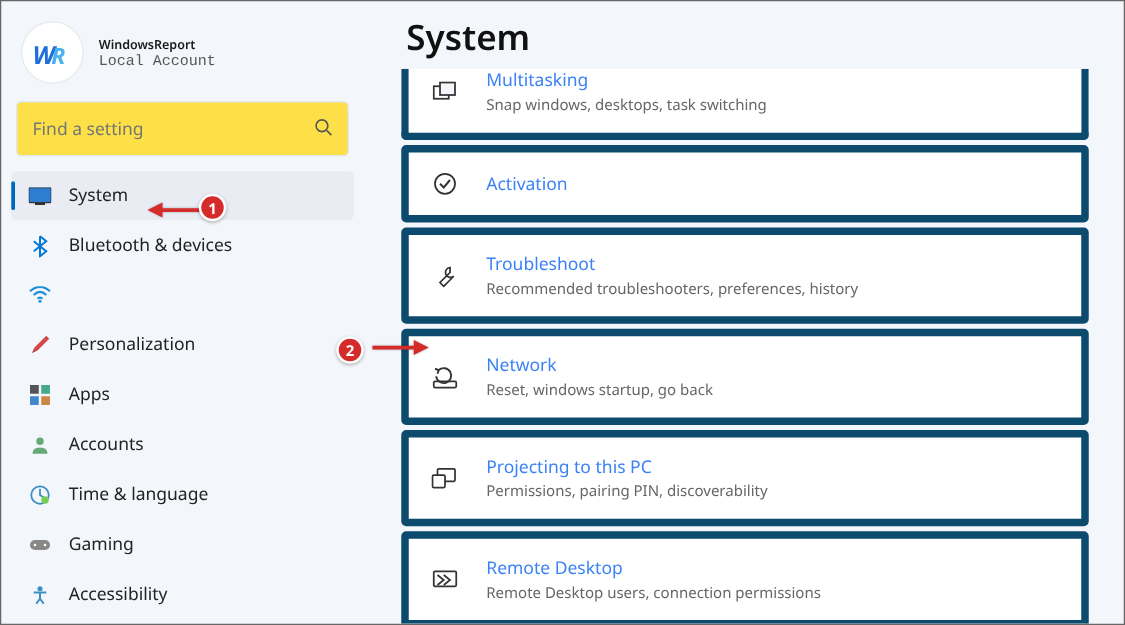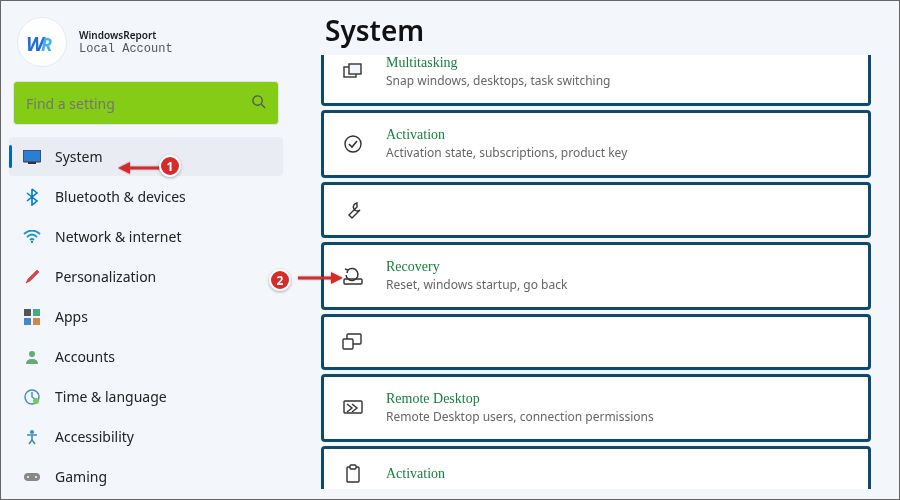--- a/index.html
+++ b/index.html
@@ -5,39 +5,39 @@
     * { margin:0; padding:0; box-sizing:border-box; font-family:"Segoe UI", system-ui, sans-serif; }
     body { width:900px; height:500px; background:#f3f6fb; border:1px solid #666; overflow:hidden; }
     .app { display:flex; width:100%; height:100%; }
     .sidebar { width:290px; padding:10px 8px; }
     .profile { display:flex; align-items:center; gap:12px; padding:6px 8px 14px; }
     .avatar { width:50px; height:50px; border-radius:50%; background:#fff; display:flex; align-items:center; justify-content:center; border:1px solid #e5e9f0; }
     .avatar svg { width:36px; height:36px; }
     .name { font-size:10px; font-weight:600; color:#1a1a1a; }
     .acct-type { font-size:12px; color:#555;font-family:Liberation Mono, monospace; }
 
-    .search-row { background:#84cc16; border:1px solid #e0e3e8; border-radius:4px; padding:10px 12px; display:flex; align-items:center; justify-content:space-between; margin:0 4px 12px; }
+    .search-row { background:#fde047; border:1px solid #e0e3e8; border-radius:4px; padding:10px 12px; display:flex; align-items:center; justify-content:space-between; margin:0 4px 12px; }
     .search-row input { border:none; outline:none; font-size:14px; color:#333; width:200px; background:transparent; }
     .search-row .mag { color:#555; }
 
     .nav { display:flex; flex-direction:column; gap:1px; }
     .nav-item { display:flex; align-items:center; gap:14px; padding:10px 14px; border-radius:4px; cursor:pointer; position:relative; }
     .nav-item.selected { background:#e9edf3; }
     .nav-item.selected::before { content:""; position:absolute; left:0; top:8px; bottom:8px; width:3px; background:#0067c0; border-radius:2px; }
     .nav-item .ico { width:18px; height:18px; display:flex; align-items:center; justify-content:center; font-size:15px; }
     .nav-item .lbl { font-size:14px; color:#222; }
 
     .main { flex:1; padding:10px 28px 0 30px; overflow:hidden; }
     .page-title { font-size:28px; font-weight:600; color:#111; margin-bottom:6px; margin-left:4px; }
     .list { display:flex; flex-direction:column; gap:4px; }
-    .card { background:#fff; border:3px solid #0c4a6e; border-radius:4px; padding:14px 18px; display:flex; align-items:center; gap:22px; cursor:pointer; }
+    .card { background:#fff; border:6px solid #0c4a6e; border-radius:4px; padding:14px 18px; display:flex; align-items:center; gap:22px; cursor:pointer; }
     .card.partial-top { border-top:none; border-top-left-radius:0; border-top-right-radius:0; padding-top:0; }
     .card.partial-bot { border-bottom:none; border-bottom-left-radius:0; border-bottom-right-radius:0; padding-bottom:4px; }
     .card .cico { width:22px; height:22px; display:flex; align-items:center; justify-content:center; color:#333; }
-    .card-title { font-size:14px; color:#15803d;font-family:Liberation Serif, serif; }
+    .card-title { font-size:14px; color:#3b82f6; }
     .card-desc { font-size:12px; color:#666; margin-top:1px; }
 
     .annot-arrow1 { position:absolute; left:117px; top:157px; pointer-events:none; }
     .annot-arrow2 { position:absolute; left:292px; top:267px; pointer-events:none; }
     .badge { width:22px; height:22px; border-radius:50%; background:#d62b2b; border:2px solid #fff; color:#fff; font-size:12px; font-weight:700; display:flex; align-items:center; justify-content:center; position:absolute; box-shadow:0 1px 3px rgba(0,0,0,.3); }
     .badge1 { left:158px; top:154px; }
     .badge2 { left:268px; top:268px; }
     .arrow-svg { filter:drop-shadow(0 0 1px rgba(0,0,0,.3)); }
     .rel { position:relative; }
   </style>
@@ -88,21 +88,20 @@
         </span>
         <span class="lbl">Bluetooth &amp; devices</span>
       </div>
       <div class="nav-item">
         <span class="ico">
             <svg width="18" height="14" viewBox="0 0 18 14">
               <path d="M1 4 Q9 -3 17 4 M4 7 Q9 2 14 7 M7 10 Q9 8 11 10" fill="none" stroke="#1e90d4" stroke-width="1.8"></path>
               <circle cx="9" cy="12" r="1.2" fill="#1e90d4"></circle>
             </svg>
           </span>
-        <span class="lbl">Network &amp; internet</span>
       </div>
       <div class="nav-item">
         <span class="ico">
             <svg width="16" height="16" viewBox="0 0 16 16">
               <path d="M13 1 L15 3 L6 12 L2 14 L4 10 Z" fill="#d44" stroke="#a22" stroke-width="0.5"></path>
             </svg>
           </span>
         <span class="lbl">Personalization</span>
       </div>
       <div class="nav-item">
@@ -130,37 +129,37 @@
             <svg width="16" height="16" viewBox="0 0 16 16">
               <circle cx="8" cy="8" r="7" fill="none" stroke="#3a8dc4" stroke-width="1.4"></circle>
               <path d="M8 3 V8 L11 10" fill="none" stroke="#3a8dc4" stroke-width="1.4"></path>
               <circle cx="12" cy="12" r="3" fill="#7c5"></circle>
             </svg>
           </span>
         <span class="lbl">Time &amp; language</span>
       </div>
       <div class="nav-item">
         <span class="ico">
-            <svg width="16" height="16" viewBox="0 0 16 16">
-              <circle cx="8" cy="3" r="2" fill="#3a8dc4"></circle>
-              <path d="M3 6 L13 6 M8 6 V11 M5 15 L8 11 L11 15" fill="none" stroke="#3a8dc4" stroke-width="1.6"></path>
-            </svg>
-          </span>
-        <span class="lbl">Accessibility</span>
-      </div>
-      <div class="nav-item">
-        <span class="ico">
             <svg width="18" height="14" viewBox="0 0 18 14">
               <rect x="1" y="3" width="16" height="8" rx="4" fill="#888"></rect>
               <circle cx="5" cy="7" r="1" fill="#fff"></circle>
               <circle cx="13" cy="7" r="1" fill="#fff"></circle>
             </svg>
           </span>
         <span class="lbl">Gaming</span>
       </div>
+      <div class="nav-item">
+        <span class="ico">
+            <svg width="16" height="16" viewBox="0 0 16 16">
+              <circle cx="8" cy="3" r="2" fill="#3a8dc4"></circle>
+              <path d="M3 6 L13 6 M8 6 V11 M5 15 L8 11 L11 15" fill="none" stroke="#3a8dc4" stroke-width="1.6"></path>
+            </svg>
+          </span>
+        <span class="lbl">Accessibility</span>
+      </div>
     </nav>
   </aside>
 
   <main class="main">
     <h1 class="page-title">System</h1>
     <div class="list">
 
       <div class="card partial-top">
         <span class="cico">
             <svg width="20" height="18" viewBox="0 0 20 18">
@@ -176,53 +175,60 @@
 
       <div class="card">
         <span class="cico">
             <svg width="20" height="20" viewBox="0 0 20 20">
               <circle cx="10" cy="10" r="8" fill="none" stroke="#333" stroke-width="1.4"></circle>
               <path d="M6 10 L9 13 L14 7" fill="none" stroke="#333" stroke-width="1.6"></path>
             </svg>
           </span>
         <div>
           <div class="card-title">Activation</div>
-          <div class="card-desc">Activation state, subscriptions, product key</div>
         </div>
       </div>
 
       <div class="card">
         <span class="cico">
             <svg width="20" height="20" viewBox="0 0 20 20">
               <path d="M14 3 a4 4 0 1 0 3 7 L9 18 L6 15 L14 7 Z" fill="none" stroke="#333" stroke-width="1.4"></path>
             </svg>
           </span>
+        <div>
+          <div class="card-title">Troubleshoot</div>
+          <div class="card-desc">Recommended troubleshooters, preferences, history</div>
+        </div>
       </div>
 
       <div class="card">
         <span class="cico">
             <svg width="22" height="20" viewBox="0 0 22 20">
               <path d="M6 4 a6 6 0 1 1 -2 5" fill="none" stroke="#333" stroke-width="1.5"></path>
               <path d="M3 3 L6 4 L5 7" fill="none" stroke="#333" stroke-width="1.5"></path>
               <rect x="2" y="13" width="18" height="5" rx="1" fill="none" stroke="#333" stroke-width="1.4"></rect>
             </svg>
           </span>
         <div>
-          <div class="card-title">Recovery</div>
+          <div class="card-title">Network</div>
           <div class="card-desc">Reset, windows startup, go back</div>
         </div>
       </div>
 
       <div class="card">
         <span class="cico">
             <svg width="22" height="18" viewBox="0 0 22 18">
               <rect x="5" y="1" width="14" height="10" rx="1" fill="none" stroke="#333" stroke-width="1.4"></rect>
               <rect x="1" y="6" width="10" height="10" rx="1" fill="#fff" stroke="#333" stroke-width="1.4"></rect>
             </svg>
           </span>
+        <div>
+          <div class="card-title">Projecting to this PC</div>
+          <div class="card-desc">Permissions, pairing PIN, discoverability</div>
+        </div>
       </div>
 
       <div class="card">
         <span class="cico">
             <svg width="22" height="18" viewBox="0 0 22 18">
               <rect x="2" y="2" width="18" height="12" rx="1" fill="none" stroke="#333" stroke-width="1.4"></rect>
               <path d="M5 5 L10 9 L5 13 M10 5 L15 9 L10 13" fill="none" stroke="#333" stroke-width="1.4"></path>
             </svg>
           </span>
         <div>

